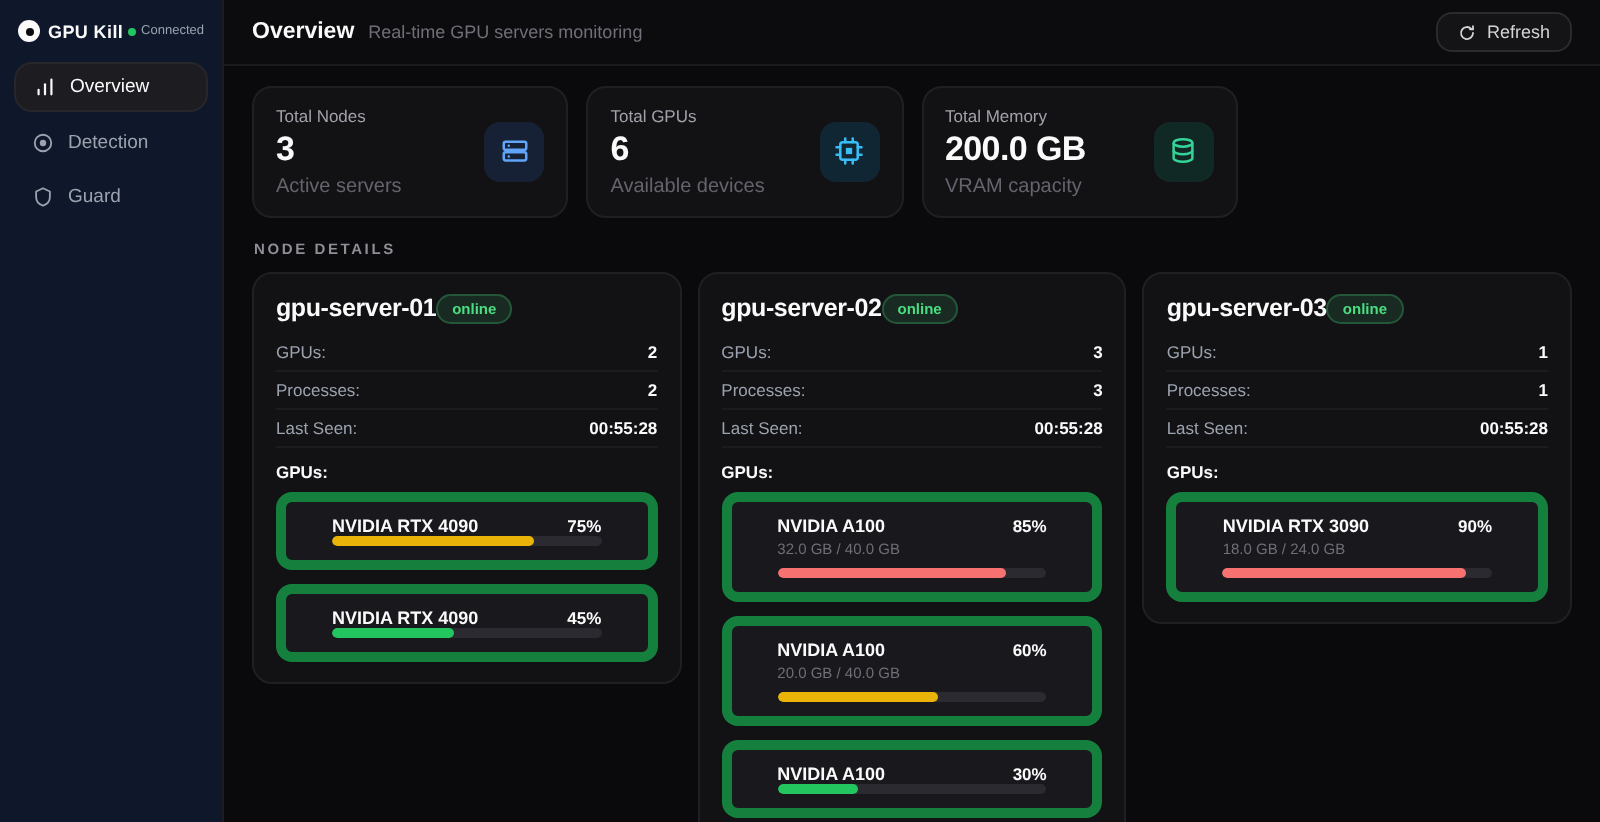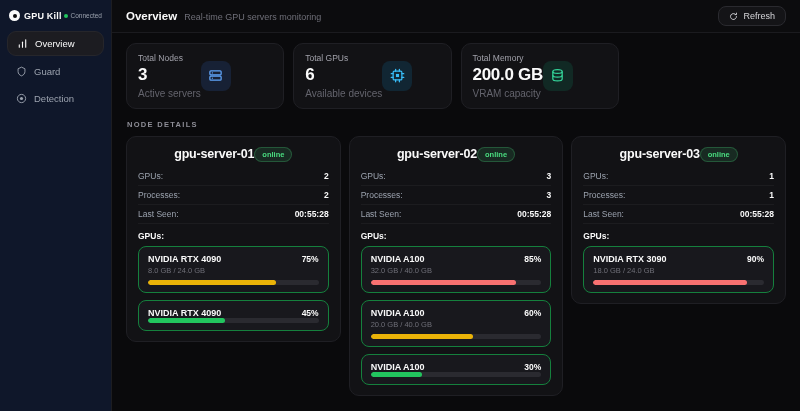--- a/index.html
+++ b/index.html
@@ -45,54 +45,54 @@
     background:#141417; border:1px solid #2a2a2f; border-radius:8px; padding:4px 10px; cursor:pointer;
   }
   .refresh-btn svg { width:9px; height:9px; }
 
   .content { flex:1; padding:10px 14px; overflow:hidden; }
 
   
   .stats-row { display:grid; grid-template-columns:repeat(4,1fr); gap:9px; }
   .stat-card {
     background:#121215; border:1px solid #1f1f24; border-radius:10px;
-    padding:9px 11px; display:flex; align-items:center; justify-content:flex-start;
+    padding:9px 11px; display:flex; align-items:center; justify-content:space-between;
   }
   .stat-label { font-size:8.5px; color:#a1a1aa; margin-bottom:3px; }
   .stat-value { font-size:17px; font-weight:bold; letter-spacing:-.3px; line-height:1.1; }
   .stat-caption { font-size:10px; color:#64646d; margin-top:3px; }
   .stat-icon {
     width:30px; height:30px; border-radius:8px; flex:0 0 30px;
     display:flex; align-items:center; justify-content:center;
   }
   .stat-icon svg { width:15px; height:15px; }
 
   
   .section-label {
     font-size:7.5px; letter-spacing:1.3px; color:#8e8e97; font-weight:bold;
     margin:11px 1px 7px 1px;
   }
 
   
   .nodes-row { display:grid; grid-template-columns:repeat(3,1fr); gap:8px; align-items:start; }
   .node-card { background:#121215; border:1px solid #1f1f24; border-radius:10px; padding:10px 11px; }
-  .node-head { display:flex; align-items:center; justify-content:center; margin-bottom:5px; }
+  .node-head { display:flex; align-items:center; justify-content:flex-start; margin-bottom:5px; }
   .node-name { font-size:12.5px; font-weight:bold; letter-spacing:-.2px; }
   .badge-online {
     font-size:7.5px; font-weight:bold; color:#4ade80; background:rgba(74,222,128,.12);
     border:1px solid rgba(74,222,128,.25); padding:2px 7px; border-radius:999px;
   }
   .node-row {
     display:flex; justify-content:space-between; align-items:center;
     padding:4px 0; font-size:8.5px; border-bottom:1px solid rgba(255,255,255,.045);
   }
   .node-row-label { color:#9ca3af; }
   .node-row-value { color:#fafafa; font-weight:bold; }
   .gpu-list-label { font-size:8.5px; font-weight:bold; margin:7px 0 5px 0; }
-  .gpu-item { background:#18181d; border:1px solid #15803d; border-radius:8px; padding:7px 9px; margin-bottom:7px; }
+  .gpu-item { background:#18181d; border:5px solid #15803d; border-radius:8px; padding:7px 23px; margin-bottom:7px; }
   .gpu-item:last-child { margin-bottom:0; }
   .gpu-item-head { display:flex; justify-content:space-between; align-items:center; }
   .gpu-item-name { font-size:9px; font-weight:bold; }
   .gpu-item-pct { font-size:8.5px; font-weight:bold; }
   .gpu-item-mem { font-size:7.5px; color:#6f6f78; margin:2px 0 5px 0; }
   .gpu-bar-track { height:5px; background:#2a2a30; border-radius:999px; overflow:hidden; }
   .gpu-bar-fill { height:100%; border-radius:999px; }
 </style>
 </head>
 <body>
@@ -113,31 +113,31 @@
     <nav class="nav">
       <div class="nav-item active">
         <svg viewBox="0 0 24 24" fill="none" stroke="currentColor" stroke-width="2.4" stroke-linecap="round">
             <path d="M5 20v-5"></path>
             <path d="M12 20V9"></path>
             <path d="M19 20V4"></path>
           </svg>
         <span>Overview</span>
       </div>
       <div class="nav-item">
-        <svg viewBox="0 0 24 24" fill="none" stroke="currentColor" stroke-width="2" stroke-linejoin="round">
-            <path d="M12 2.5l7.5 3.5v6c0 4.7-3.2 8-7.5 9.5C7.7 20 4.5 16.7 4.5 12V6z"></path>
-          </svg>
-        <span>Guard</span>
-      </div>
-      <div class="nav-item">
         <svg viewBox="0 0 24 24" fill="none" stroke="currentColor" stroke-width="2">
             <circle cx="12" cy="12" r="9"></circle>
             <circle cx="12" cy="12" r="3.5" fill="currentColor" stroke="none"></circle>
           </svg>
         <span>Detection</span>
+      </div>
+      <div class="nav-item">
+        <svg viewBox="0 0 24 24" fill="none" stroke="currentColor" stroke-width="2" stroke-linejoin="round">
+            <path d="M12 2.5l7.5 3.5v6c0 4.7-3.2 8-7.5 9.5C7.7 20 4.5 16.7 4.5 12V6z"></path>
+          </svg>
+        <span>Guard</span>
       </div>
     </nav>
   </aside>
 
   <main class="main">
 
     <header class="topbar">
       <div class="topbar-left">
         <span class="page-title">Overview</span>
         <span class="page-subtitle">Real-time GPU servers monitoring</span>
@@ -224,21 +224,20 @@
             <span class="node-row-label">Last Seen:</span>
             <span class="node-row-value">00:55:28</span>
           </div>
           <div class="gpu-list-label">GPUs:</div>
 
           <div class="gpu-item">
             <div class="gpu-item-head">
               <span class="gpu-item-name">NVIDIA RTX 4090</span>
               <span class="gpu-item-pct">75%</span>
             </div>
-            <div class="gpu-item-mem">8.0 GB / 24.0 GB</div>
             <div class="gpu-bar-track">
               <div class="gpu-bar-fill" style="width: 75%; background: rgb(234, 179, 8);"></div>
             </div>
           </div>
 
           <div class="gpu-item">
             <div class="gpu-item-head">
               <span class="gpu-item-name">NVIDIA RTX 4090</span>
               <span class="gpu-item-pct">45%</span>
             </div>

